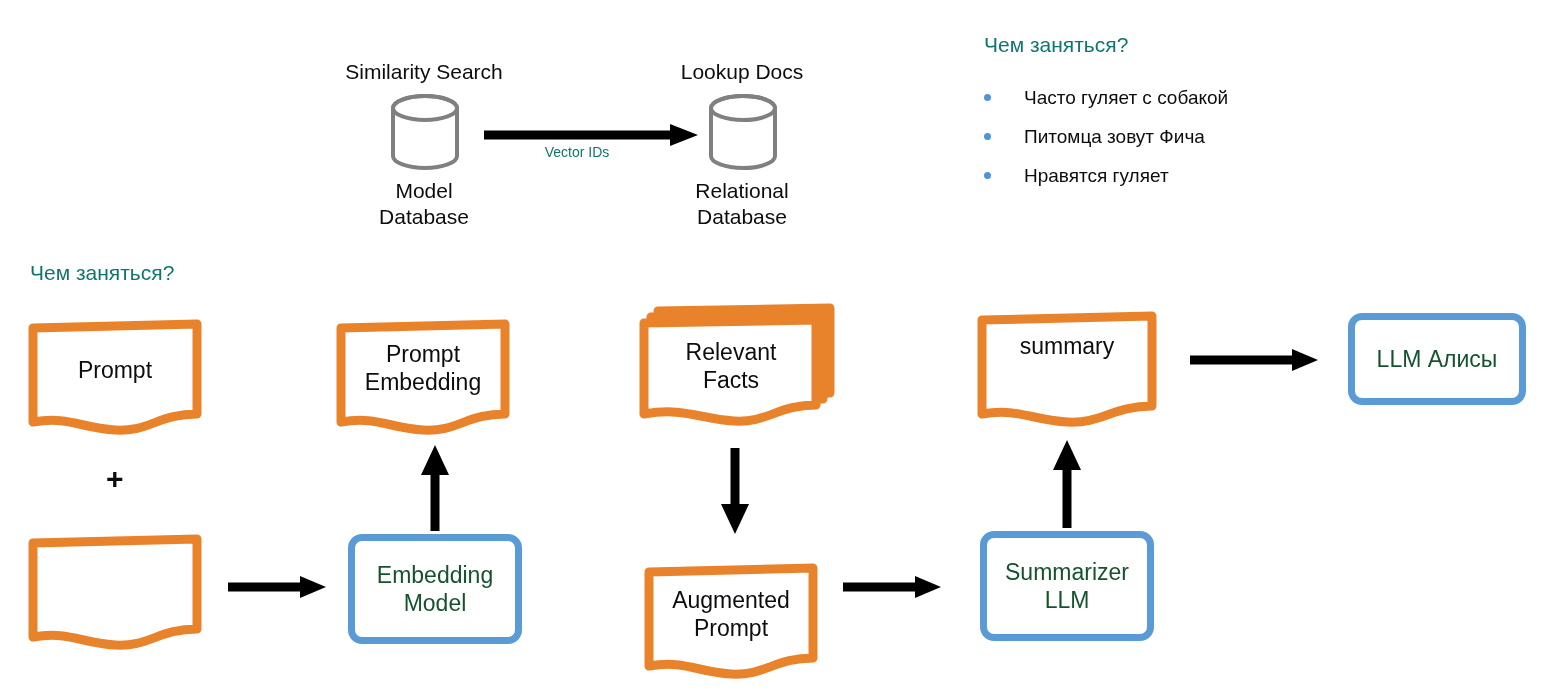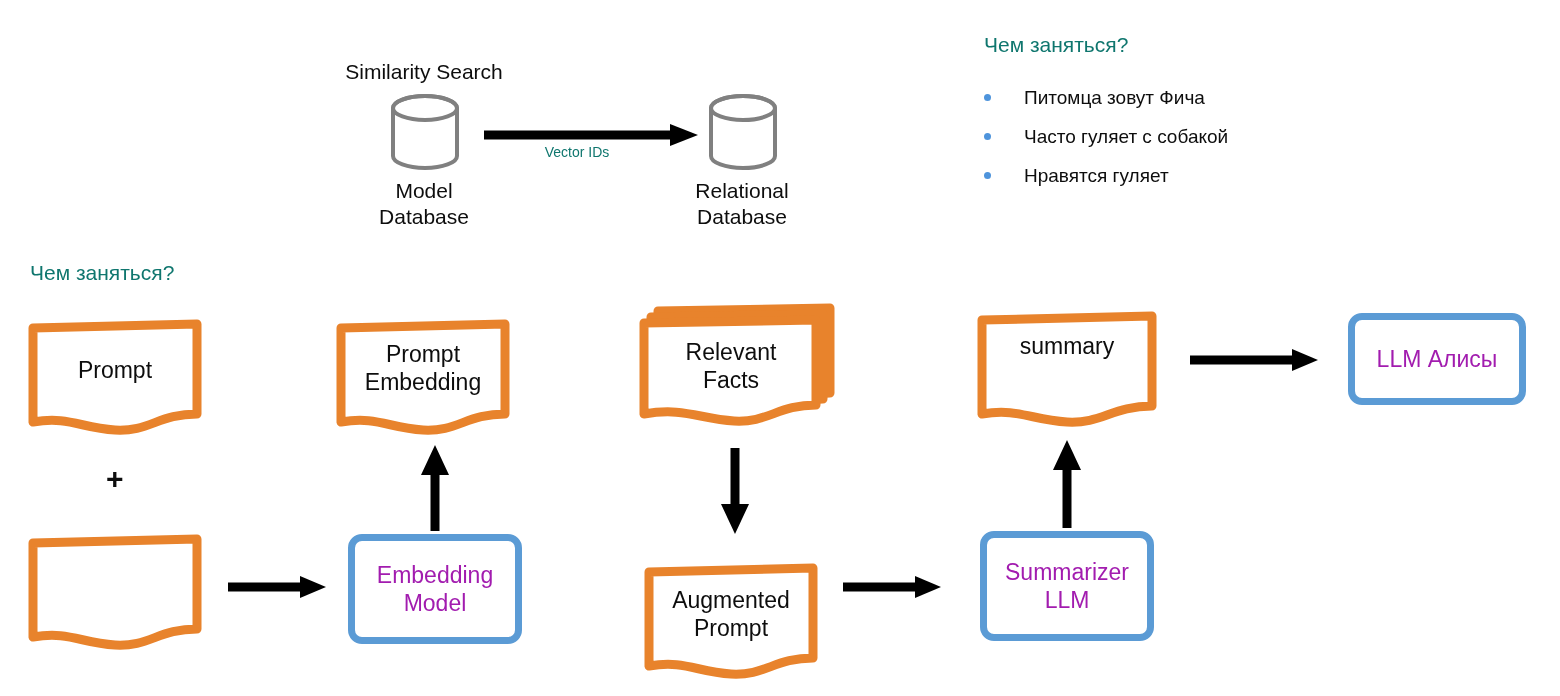--- a/index.html
+++ b/index.html
@@ -83,21 +83,21 @@
     border-radius: 14px;
     background: #ffffff;
     display: flex;
     align-items: center;
     justify-content: center;
   }
   .bluebox .bluetext {
     text-align: center;
     font-size: 23px;
     line-height: 1.22;
-    color: #a21caf;
+    color: #14532d;
   }
 
   
   .plus {
     font-size: 30px;
     font-weight: 600;
     color: #0d0d0d;
     line-height: 1;
   }
 
@@ -127,44 +127,45 @@
 
   <div class="arrow" style="left:484px; top:123px;">
     <svg width="216" height="24" viewBox="0 0 216 24">
       <line x1="0" y1="12" x2="190" y2="12" stroke="#000000" stroke-width="9"></line>
       <polygon points="186,1 214,12 186,23" fill="#000000"></polygon>
     </svg>
   </div>
 
   <div class="abs label label-center" style="left:487px; top:144px; width:180px; font-size:14px;">Vector IDs</div>
 
+  <div class="abs cyl-cap-title" style="left:648px; top:60px; width:188px;">Lookup Docs</div>
 
   <div class="abs" style="left:705px; top:93px;">
     <svg width="76" height="80" viewBox="0 0 76 80">
       <ellipse cx="38" cy="15" rx="32" ry="12" fill="#ffffff" stroke="#808080" stroke-width="4"></ellipse>
       <path d="M6 15 L6 63 A32 12 0 0 0 70 63 L70 15" fill="#ffffff" stroke="#808080" stroke-width="4"></path>
       <ellipse cx="38" cy="15" rx="32" ry="12" fill="none" stroke="#808080" stroke-width="4"></ellipse>
     </svg>
   </div>
 
   <div class="abs cyl-sub" style="left:648px; top:178px; width:188px;">
     <div>Relational</div>
     <div>Database</div>
   </div>
 
   <div class="abs" style="left:984px; top:32px; width:420px;">
     <div class="label" style="font-size:21px; margin-bottom:29px;">Чем заняться?</div>
 
     <div class="bullet-row">
       <span class="bullet-dot"></span>
-      <span class="bullet-text">Питомца зовут Фича</span>
+      <span class="bullet-text">Часто гуляет с собакой</span>
     </div>
     <div class="bullet-row">
       <span class="bullet-dot"></span>
-      <span class="bullet-text">Часто гуляет с собакой</span>
+      <span class="bullet-text">Питомца зовут Фича</span>
     </div>
     <div class="bullet-row">
       <span class="bullet-dot"></span>
       <span class="bullet-text">Нравятся гуляет</span>
     </div>
   </div>
 
   <div class="abs label" style="left:30px; top:260px; font-size:21px;">Чем заняться?</div>
 
   <div class="docshape" style="left:29px; top:320px; width:172px; height:112px;">

